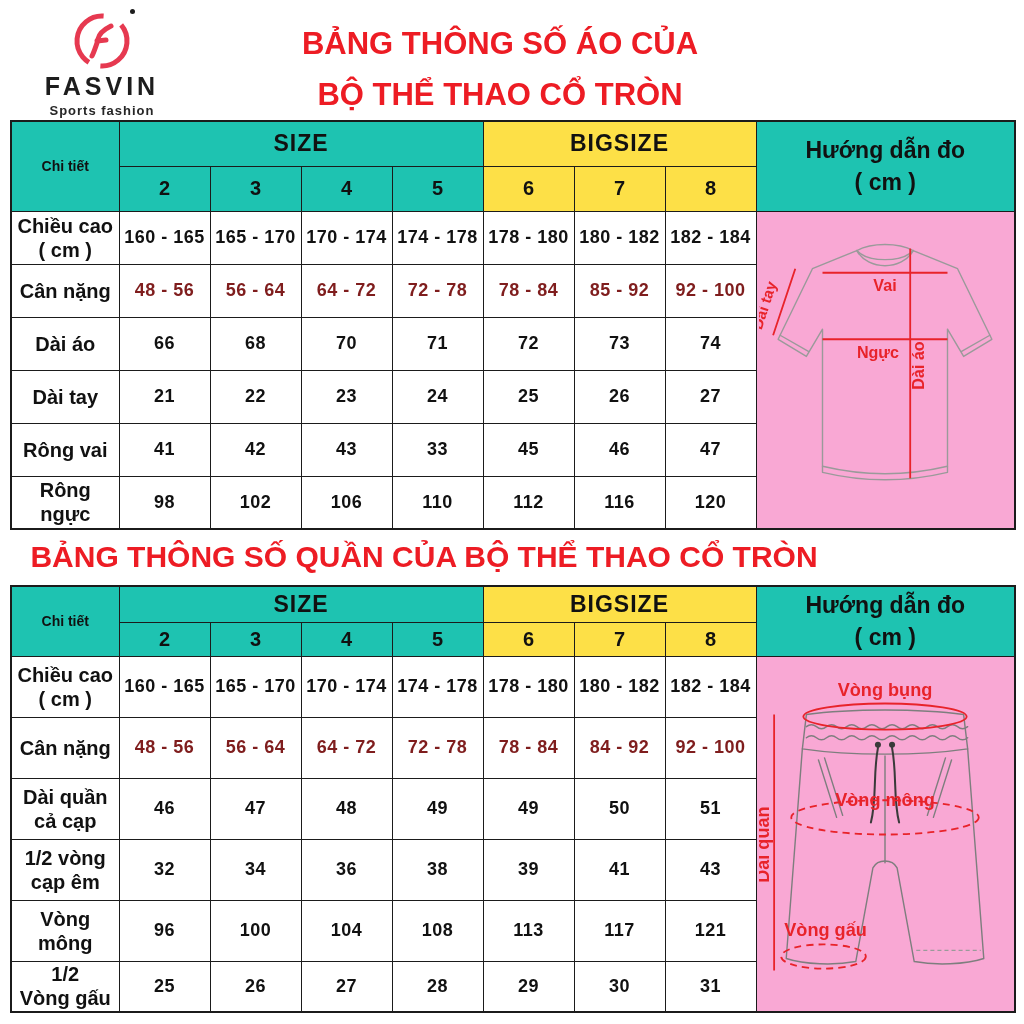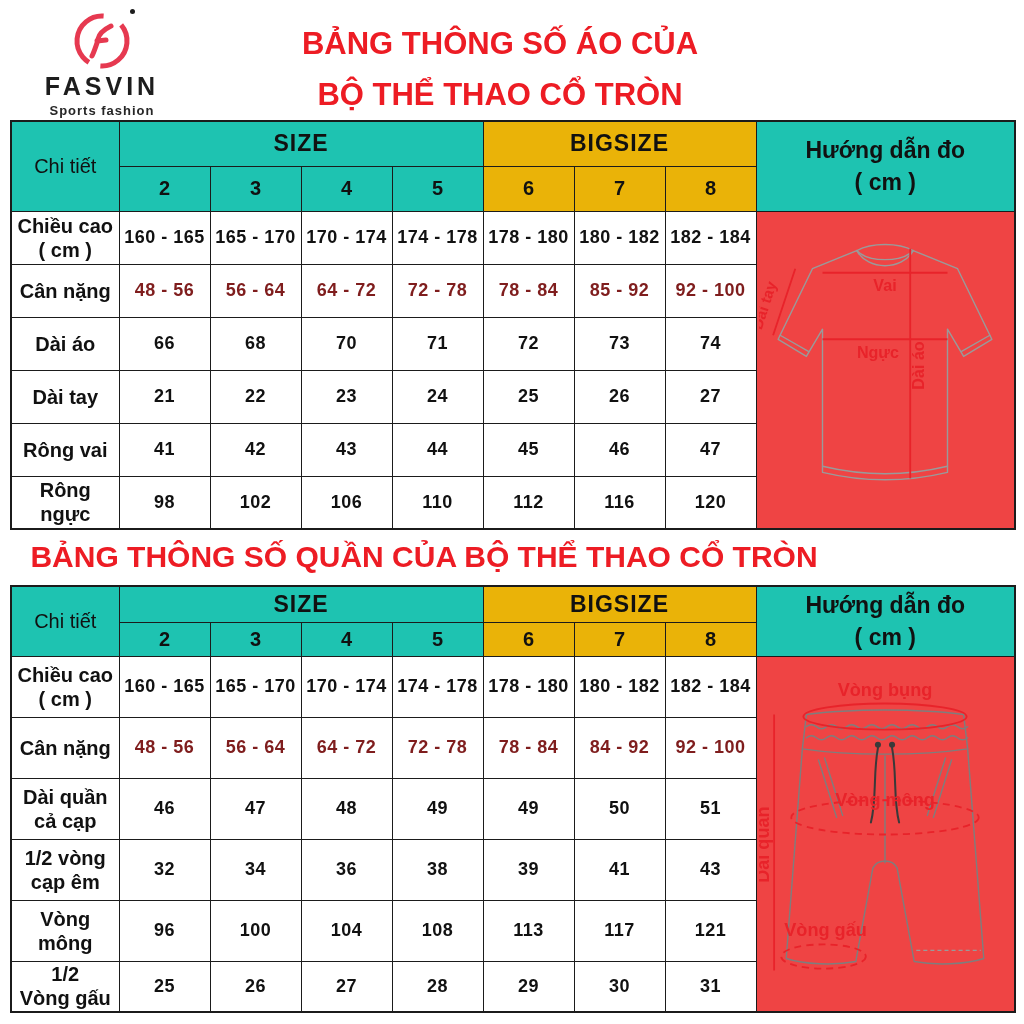--- a/index.html
+++ b/index.html
@@ -22,31 +22,31 @@
                color:#ED1C24;font-weight:bold;font-size:30px;line-height:46px;}
 
   
   table.spec{position:absolute;left:10px;border-collapse:collapse;table-layout:fixed;
              border:2px solid #1b1b1b;background:#fff;}
   #shirt-table{top:120px;}
   #pants-table{top:585px;}
   .spec th,.spec td{border:1.5px solid #1b1b1b;padding:0;text-align:center;
                     vertical-align:middle;overflow:hidden;}
   .teal{background:#1EC3B1;}
-  .yellow{background:#eab308;}
-  .corner{font-size:20px;font-weight:normal;}
+  .yellow{background:#fde047;}
+  .corner{font-size:14px;font-weight:bold;}
   .sizehdr{font-size:23px;font-weight:bold;letter-spacing:1px;margin-left:22px;}
   .num{font-size:20px;font-weight:bold;}
   .guide{font-size:23px;font-weight:bold;line-height:1.4;}
   .guide span{display:block;}
   .lbl{font-size:20px;font-weight:bold;line-height:1.2;}
   .lbl span{display:block;}
   .val{font-size:18px;font-weight:bold;letter-spacing:0.5px;}
   tr.redrow .val{color:#7f1d1d;}
-  .diag{background:#ef4444;vertical-align:middle;}
+  .diag{background:#f9a8d4;vertical-align:middle;}
 
   #shirt-table tr.hr1{height:45px;} #shirt-table tr.hr2{height:45px;}
   #shirt-table tr.dr{height:53px;}
   #pants-table tr.hr1{height:36px;} #pants-table tr.hr2{height:34px;}
   #pants-table tr.dr{height:60px;}  #pants-table tr.drlast{height:45px;}
 
   
   svg text{font-family:"Liberation Sans",sans-serif;font-weight:bold;fill:#E8232A;}
   .outline{fill:none;stroke:#9a9a9a;stroke-width:1.4;stroke-linejoin:round;stroke-linecap:round;}
   .outline2{fill:none;stroke:#7e7e7e;stroke-width:1.4;stroke-linejoin:round;stroke-linecap:round;}
@@ -180,21 +180,21 @@
       <td class="val">27</td>
     </tr>
     <tr class="dr">
       <td class="lbl">
         <span>Rông vai</span>
         <span></span>
       </td>
       <td class="val">41</td>
       <td class="val">42</td>
       <td class="val">43</td>
-      <td class="val">44</td>
+      <td class="val">33</td>
       <td class="val">45</td>
       <td class="val">46</td>
       <td class="val">47</td>
     </tr>
     <tr class="dr">
       <td class="lbl">
         <span>Rông ngực</span>
         <span></span>
       </td>
       <td class="val">98</td>

